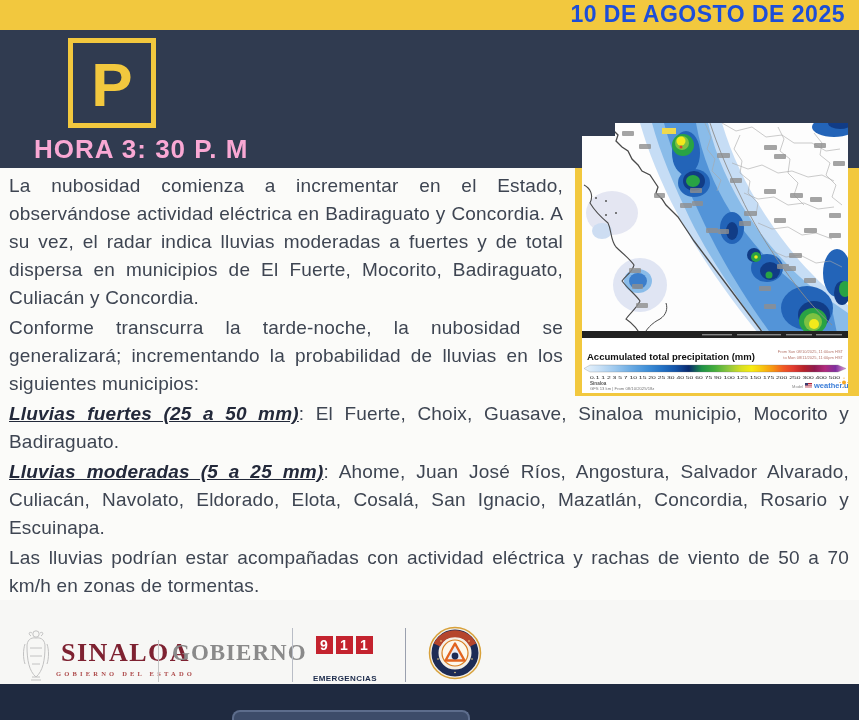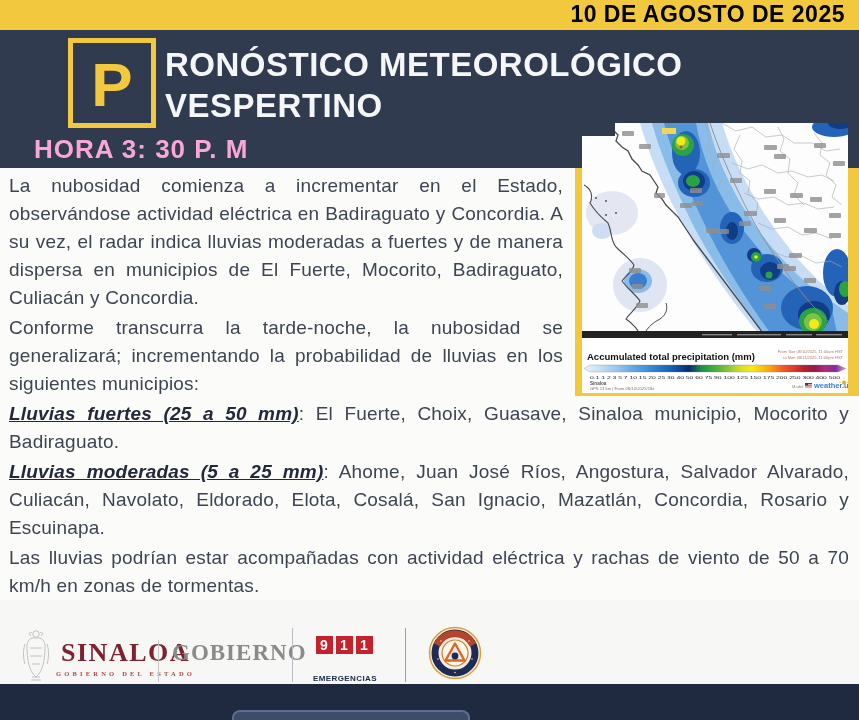--- a/index.html
+++ b/index.html
@@ -2,21 +2,21 @@
 <html><head>
 <meta charset="utf-8">
 <style>
   html,body{margin:0;padding:0;}
   .page{position:relative;width:859px;height:720px;background:#fbfbf9;overflow:hidden;
         font-family:"Liberation Sans",sans-serif;}
 
   
   .topbar{position:absolute;left:0;top:0;width:859px;height:30px;background:#F2C83E;z-index:5;}
   .topbar .date{position:absolute;right:14px;top:1px;font-size:23px;font-weight:800;
-        color:#000000;letter-spacing:.5px;}
+        color:#1d4ed8;letter-spacing:.5px;}
 
   
   .header{position:absolute;left:0;top:30px;width:859px;height:138px;background:#303B50;z-index:2;}
   .p-box{position:absolute;left:68px;top:8px;width:78px;height:80px;border:5px solid #F2C83E;
         display:flex;align-items:center;justify-content:center;}
   .p-box .p{font-size:62px;font-weight:700;color:#F2C83E;line-height:1;transform:translateY(2px);}
   .titles{position:absolute;left:165px;top:14px;color:#f5f6f8;font-weight:800;
         font-size:33px;line-height:41px;letter-spacing:.5px;}
   .hora{position:absolute;left:34px;top:104px;color:#f9a8d4;font-weight:800;font-size:26px;
         letter-spacing:1px;}
@@ -71,24 +71,20 @@
 
   <div class="topbar">
     <div class="date">10 DE AGOSTO DE 2025</div>
   </div>
 
   <div class="map-frame"></div>
 
   <div class="header">
     <div class="p-box">
       <span class="p">P</span>
-    </div>
-    <div class="titles">
-      <div>RONÓSTICO METEOROLÓGICO</div>
-      <div>VESPERTINO</div>
     </div>
     <div class="hora">HORA 3: 30 P. M</div>
   </div>
 
   <div class="map-canvas">
     <svg width="266" height="270" viewBox="0 0 266 270">
       <defs>
         <linearGradient id="precipGrad" x1="0" y1="0" x2="1" y2="0">
           <stop offset="0" stop-color="#eaf4fc"></stop>
             <stop offset="0.06" stop-color="#c8e0f6"></stop>
@@ -241,21 +237,21 @@
         <g>
           <circle cx="262" cy="259.5" r="2" fill="#f5a623"></circle>
           <path d="M262,256 v-1.5 M262,263 v1.5 M258.8,259.5 h-1.5 M265.2,259.5 h1.5" stroke="#f5a623" stroke-width="0.7"></path>
         </g>
       </g>
     </svg>
   </div>
 
   <div class="content">
     <div class="map-spacer"></div>
-    <p>La nubosidad comienza a incrementar en el Estado, observándose actividad eléctrica en Badiraguato y Concordia. A su vez, el radar indica lluvias moderadas a fuertes y de manera dispersa en municipios de El Fuerte, Mocorito, Badiraguato, Culiacán y Concordia.</p>
+    <p>La nubosidad comienza a incrementar en el Estado, observándose actividad eléctrica en Badiraguato y Concordia. A su vez, el radar indica lluvias moderadas a fuertes y de total dispersa en municipios de El Fuerte, Mocorito, Badiraguato, Culiacán y Concordia.</p>
     <p class="gap">Conforme transcurra la tarde-noche, la nubosidad se generalizará; incrementando la probabilidad de lluvias en los siguientes municipios:</p>
     <p class="clr gap"><span class="lbl">Lluvias fuertes (25 a 50 mm)</span><span>: El Fuerte, Choix, Guasave, Sinaloa municipio, Mocorito y Badiraguato.</span></p>
     <p class="gap"><span class="lbl">Lluvias moderadas (5 a 25 mm)</span><span>: Ahome, Juan José Ríos, Angostura, Salvador Alvarado, Culiacán, Navolato, Eldorado, Elota, Cosalá, San Ignacio, Mazatlán, Concordia, Rosario y Escuinapa.</span></p>
     <p class="gap">Las lluvias podrían estar acompañadas con actividad eléctrica y rachas de viento de 50 a 70 km/h en zonas de tormentas.</p>
   </div>
 
   <div class="footer">
     <svg class="crest" width="28" height="54" viewBox="0 0 28 54">
       <g fill="none" stroke="#c2c2c2" stroke-width="1">
         <circle cx="14" cy="6" r="3.2"></circle>

